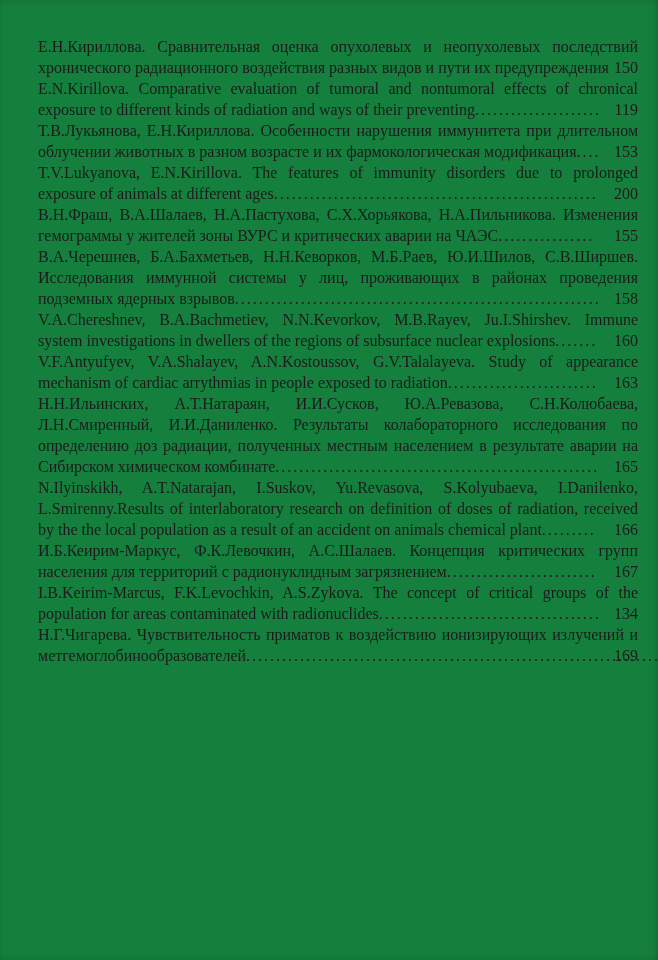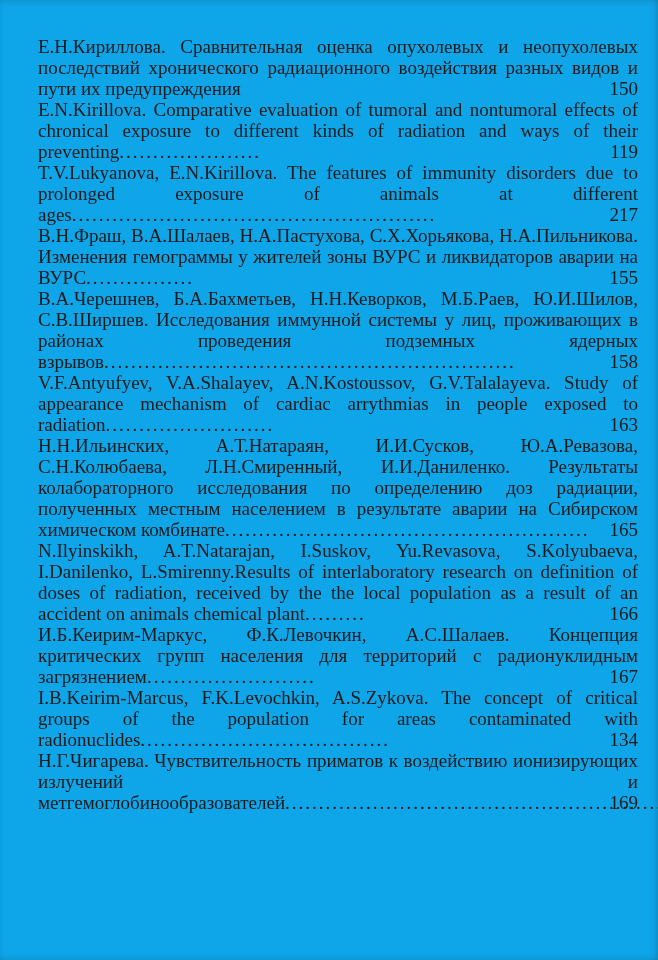--- a/index.html
+++ b/index.html
@@ -7,24 +7,24 @@
     margin: 0;
     padding: 0;
     background: #e9e7e3;
   }
   .scan-page {
     position: relative;
     width: 658px;
     height: 960px;
     box-sizing: border-box;
     margin: 0;
-    background: #0ea5e9;
+    background: #15803d;
     padding: 36px 20px 0 38px;
     font-family: "Liberation Serif", "DejaVu Serif", serif;
-    font-size: 19px;
+    font-size: 16px;
     line-height: 21px;
     color: #1b1b1b;
     overflow: hidden;
     box-shadow:
       inset -4px 0 8px -4px rgba(40, 36, 30, 0.25),
       inset 0 4px 8px -5px rgba(40, 36, 30, 0.20),
       inset 0 -4px 8px -5px rgba(40, 36, 30, 0.15);
   }
   .toc {
     width: 100%;
@@ -53,28 +53,30 @@
 </style>
 </head>
 <body>
 
 <div class="scan-page">
   <div class="toc" id="toc">
   <p class="entry"><span class="entry-text">Е.Н.Кириллова. Сравнительная оценка опухолевых и неопухолевых последствий хронического радиационного воздействия разных видов и пути их предупреждения</span><span class="dots"></span><span class="page-num">150</span></p>
 
   <p class="entry"><span class="entry-text">E.N.Kirillova. Comparative evaluation of tumoral and nontumoral effects of chronical exposure to different kinds of radiation and ways of their preventing</span><span class="dots">.....................</span><span class="page-num">119</span></p>
 
+  <p class="entry"><span class="entry-text">Т.В.Лукьянова, Е.Н.Кириллова. Особенности нарушения иммунитета при длительном облучении животных в разном возрасте и их фармокологическая модификация</span><span class="dots">....</span><span class="page-num">153</span></p>
 
-  <p class="entry"><span class="entry-text">T.V.Lukyanova, E.N.Kirillova. The features of immunity disorders due to prolonged exposure of animals at different ages</span><span class="dots">......................................................</span><span class="page-num">217</span></p>
+  <p class="entry"><span class="entry-text">T.V.Lukyanova, E.N.Kirillova. The features of immunity disorders due to prolonged exposure of animals at different ages</span><span class="dots">......................................................</span><span class="page-num">200</span></p>
 
-  <p class="entry"><span class="entry-text">В.Н.Фраш, В.А.Шалаев, Н.А.Пастухова, С.Х.Хорьякова, Н.А.Пильникова. Изменения гемограммы у жителей зоны ВУРС и ликвидаторов аварии на ВУРС</span><span class="dots">................</span><span class="page-num">155</span></p>
+  <p class="entry"><span class="entry-text">В.Н.Фраш, В.А.Шалаев, Н.А.Пастухова, С.Х.Хорьякова, Н.А.Пильникова. Изменения гемограммы у жителей зоны ВУРС и критических аварии на ЧАЭС</span><span class="dots">................</span><span class="page-num">155</span></p>
 
 
   <p class="entry"><span class="entry-text">В.А.Черешнев, Б.А.Бахметьев, Н.Н.Кеворков, М.Б.Раев, Ю.И.Шилов, С.В.Ширшев. Исследования иммунной системы у лиц, проживающих в районах проведения подземных ядерных взрывов</span><span class="dots">.............................................................</span><span class="page-num">158</span></p>
 
+  <p class="entry"><span class="entry-text">V.A.Chereshnev, B.A.Bachmetiev, N.N.Kevorkov, M.B.Rayev, Ju.I.Shirshev. Immune system investigations in dwellers of the regions of subsurface nuclear explosions</span><span class="dots">.......</span><span class="page-num">160</span></p>
 
 
   <p class="entry"><span class="entry-text">V.F.Antyufyev, V.A.Shalayev, A.N.Kostoussov, G.V.Talalayeva. Study of appearance mechanism of cardiac arrythmias in people exposed to radiation</span><span class="dots">.........................</span><span class="page-num">163</span></p>
 
   <p class="entry"><span class="entry-text">Н.Н.Ильинских, А.Т.Натараян, И.И.Сусков, Ю.А.Ревазова, С.Н.Колюбаева, Л.Н.Смиренный, И.И.Даниленко. Результаты колабораторного исследования по определению доз радиации, полученных местным населением в результате аварии на Сибирском химическом комбинате</span><span class="dots">......................................................</span><span class="page-num">165</span></p>
 
   <p class="entry"><span class="entry-text">N.Ilyinskikh, A.T.Natarajan, I.Suskov, Yu.Revasova, S.Kolyubaeva, I.Danilenko, L.Smirenny.Results of interlaboratory research on definition of doses of radiation, received by the the local population as a result of an accident on animals chemical plant</span><span class="dots">.........</span><span class="page-num">166</span></p>
 
   <p class="entry"><span class="entry-text">И.Б.Кеирим-Маркус, Ф.К.Левочкин, А.С.Шалаев. Концепция критических групп населения для территорий с радионуклидным загрязнением</span><span class="dots">.........................</span><span class="page-num">167</span></p>
 

